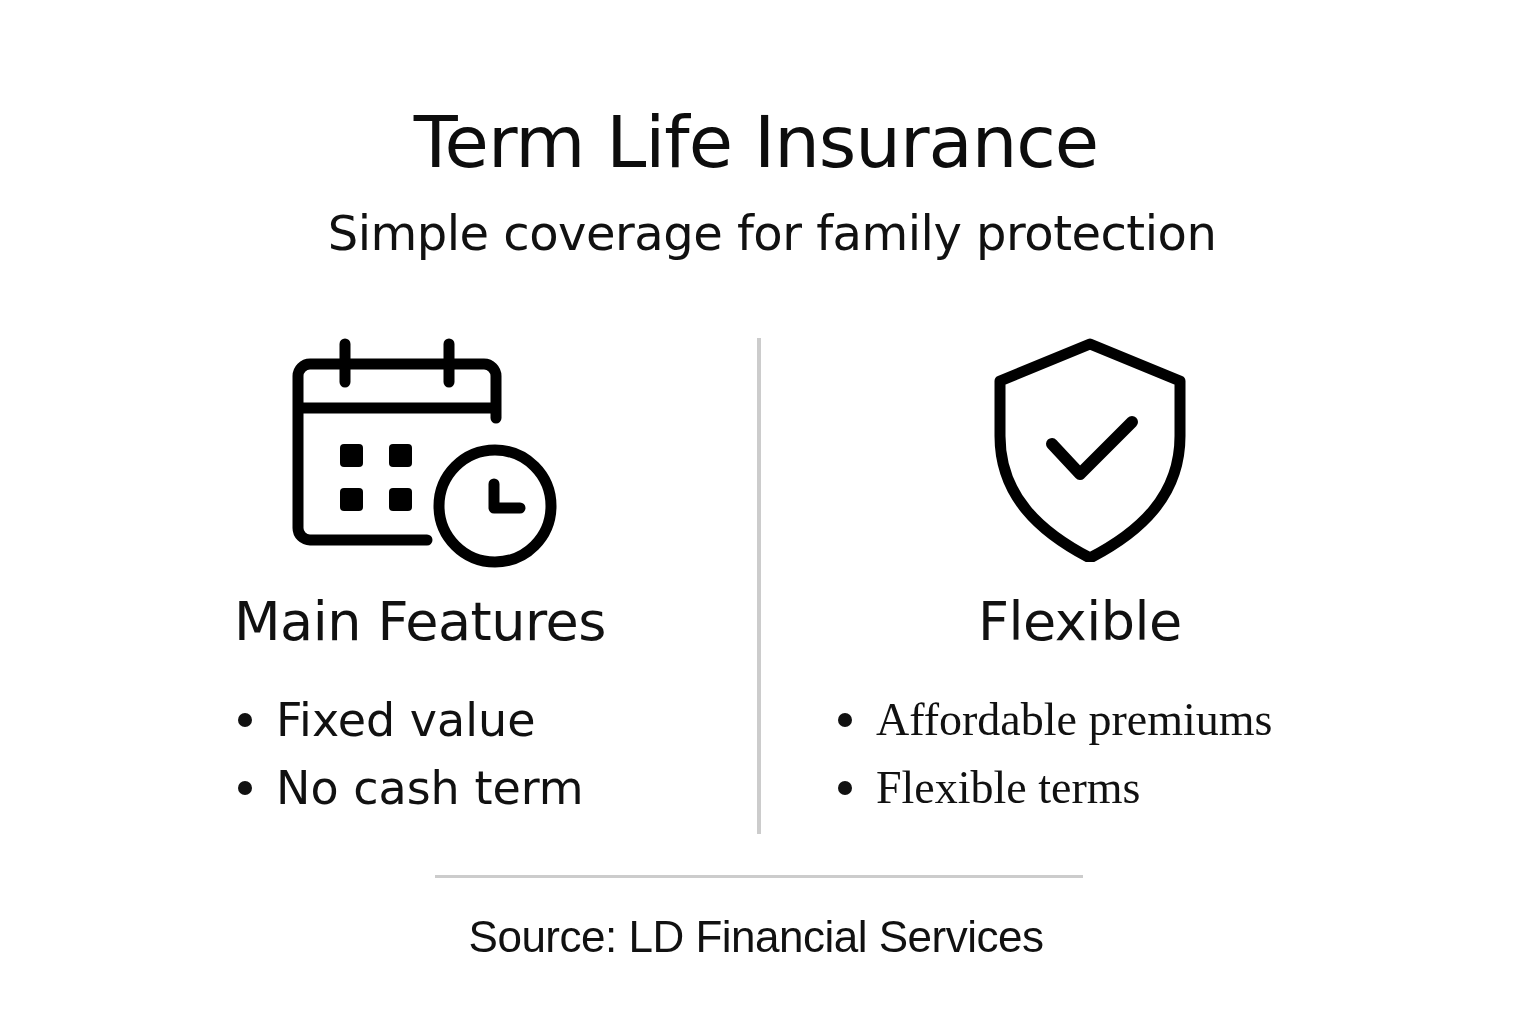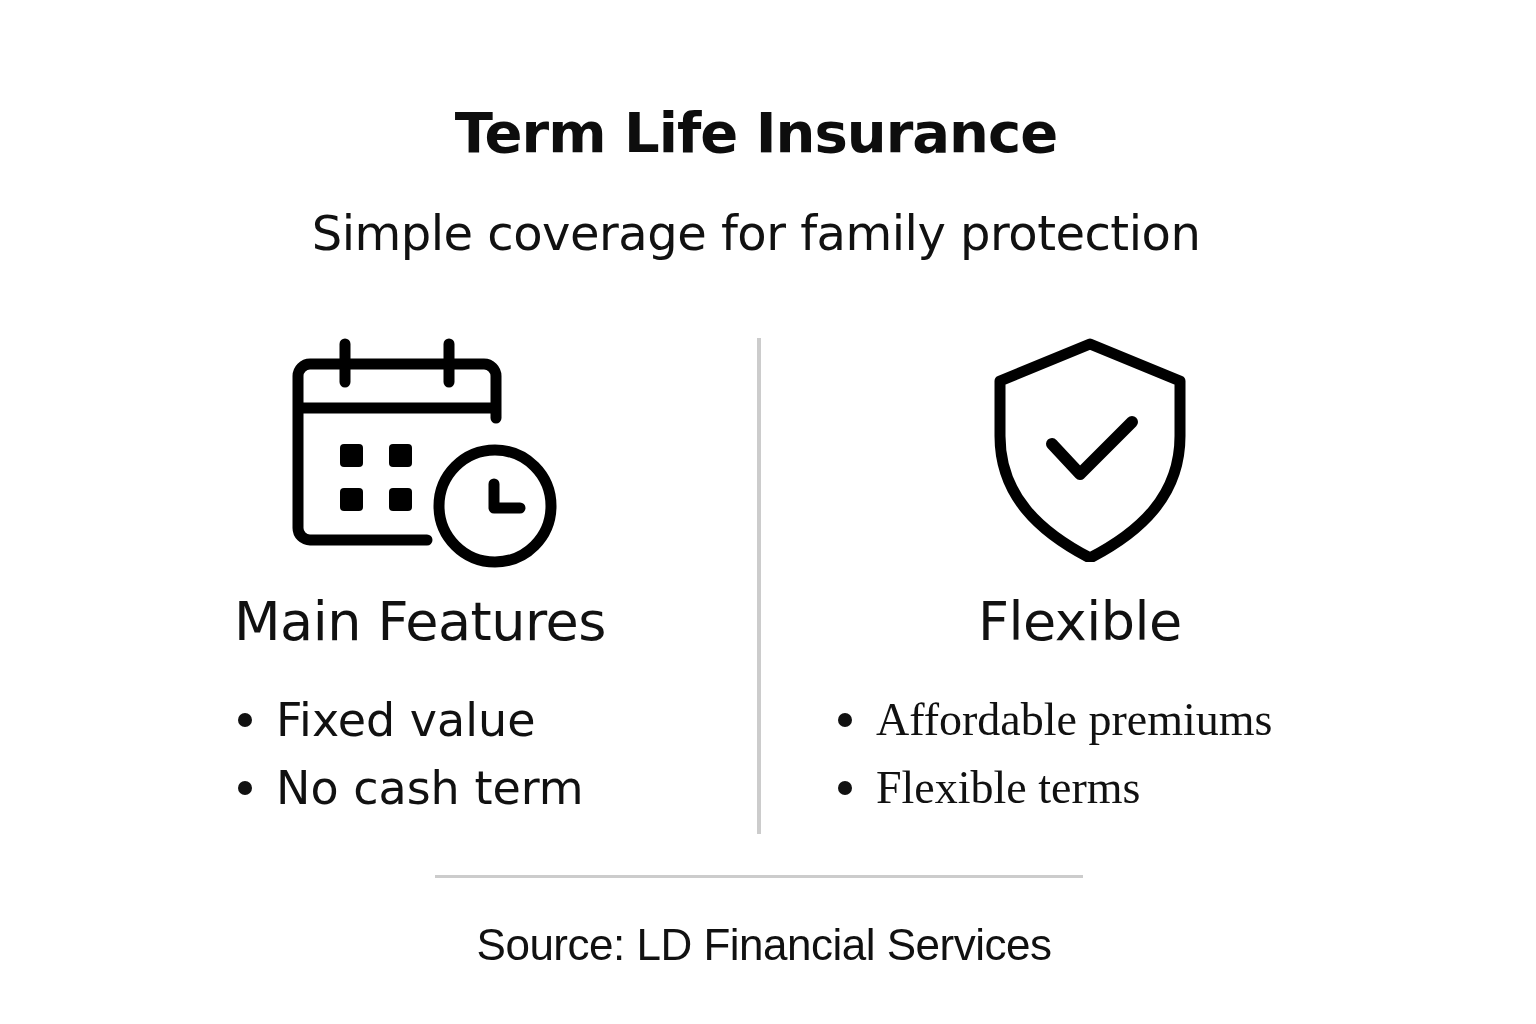--- a/index.html
+++ b/index.html
@@ -14,37 +14,38 @@
       overflow: hidden;
       font-family: "DejaVu Sans", "Liberation Sans", sans-serif;
       color: #111111;
     }
     .title {
       position: absolute;
       left: 0;
       width: 1512px;
       top: 100px;
       text-align: center;
-      font-size: 56px;
-      font-weight: bold;
+      font-size: 72px;
+      font-weight: normal;
       letter-spacing: -1px;
       color: #0d0d0d;
       margin: 0;
     }
     .subtitle {
       position: absolute;
       left: 0;
       width: 1512px;
       top: 205px;
       text-align: center;
       font-size: 48px;
       font-weight: normal;
       color: #111111;
       margin: 0;
       letter-spacing: -0.5px;
+      padding-left: 16px;
     }
     .icon {
       position: absolute;
     }
     .icon svg {
       display: block;
     }
     .cal-icon {
       left: 288px;
       top: 336px;
@@ -124,21 +125,21 @@
     .source {
       position: absolute;
       left: 0;
       width: 1512px;
       top: 912px;
       text-align: center;
       font-family: "Liberation Sans", sans-serif;
       font-size: 44px;
       color: #111111;
       letter-spacing: -0.5px;
-      margin: 8px;
+      margin: 0;
     }
   </style>
 </head>
 <body>
 
 <h1 class="title">Term Life Insurance</h1>
 <p class="subtitle">Simple coverage for family protection</p>
 
 <div class="icon cal-icon">
   <svg width="272" height="236" viewBox="0 0 272 236" fill="none" stroke="#000" stroke-linecap="round" stroke-linejoin="round">

